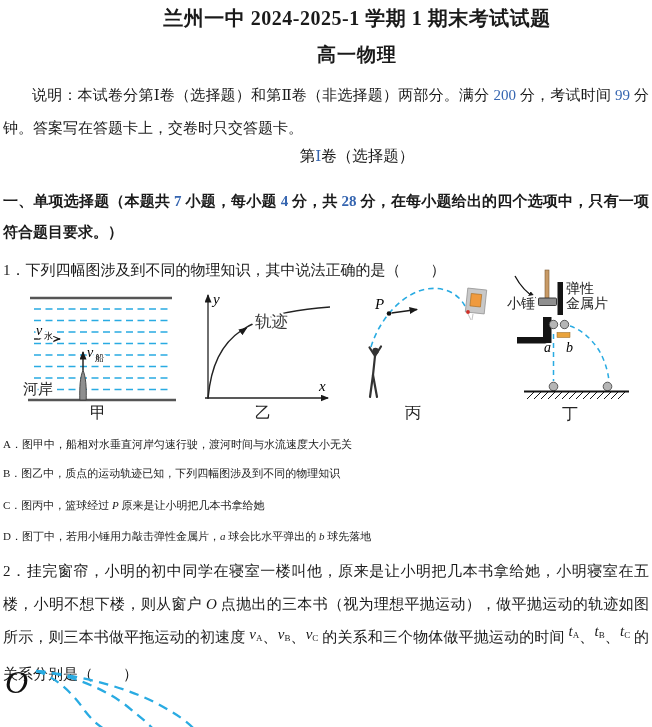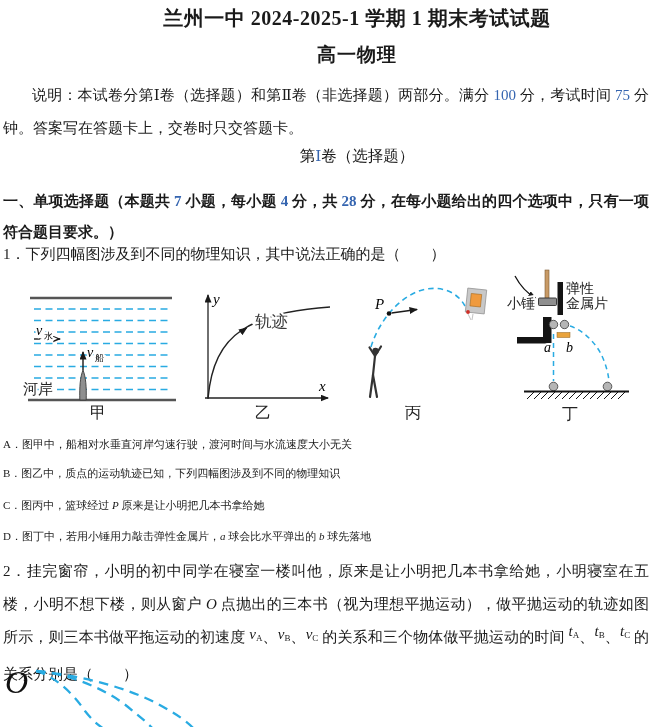--- a/index.html
+++ b/index.html
@@ -8,21 +8,21 @@
     font-family:"Liberation Serif","DejaVu Serif",serif;color:#1a1a1a;
   }
   .abs{position:absolute;}
   .center{text-align:center;width:652px;left:0;margin-left:31px;}
   .doc-title{top:5px;font-size:20px;font-weight:bold;letter-spacing:0.5px;}
   .doc-subtitle{top:42px;font-size:19px;font-weight:bold;letter-spacing:1px;}
   .para{left:3px;width:646px;font-size:15px;line-height:32.5px;text-align:justify;}
   .intro{top:79px;text-indent:29px;}
   .part-heading{top:146px;font-size:15.5px;font-weight:normal;}
   .mcq-head{top:186px;font-weight:bold;line-height:31px;}
-  .q1-stem{top:238px;}
+  .q1-stem{top:254px;}
   .opt{left:3px;width:646px;font-size:11px;white-space:nowrap;}
   .opt-a{top:437px;}
   .opt-b{top:466px;}
   .opt-c{top:498px;}
   .opt-d{top:529px;}
   .q2-para{top:555px;line-height:33px;}
   .num-blue{color:#3565b0;}
   .it{font-style:italic;font-family:"Liberation Serif",serif;}
   .math{white-space:nowrap;display:inline-block;}
   .math i{font-style:italic;}
@@ -32,21 +32,21 @@
   svg text{font-family:"Liberation Serif","DejaVu Serif",serif;}
   .halo{paint-order:stroke;stroke:#ffffff;stroke-width:4px;}
 </style>
 </head>
 <body>
 
 <div class="abs center doc-title">兰州一中 2024-2025-1 学期 1 期末考试试题</div>
 <div class="abs center doc-subtitle">高一物理</div>
 
 <div class="abs para intro">
-  <span>说明：本试卷分第Ⅰ卷（选择题）和第Ⅱ卷（非选择题）两部分。满分 </span><span class="num-blue">100</span><span> 分，考试时间 </span><span class="num-blue">75</span><span> 分钟。答案写在答题卡上，交卷时只交答题卡。</span>
+  <span>说明：本试卷分第Ⅰ卷（选择题）和第Ⅱ卷（非选择题）两部分。满分 </span><span class="num-blue">200</span><span> 分，考试时间 </span><span class="num-blue">99</span><span> 分钟。答案写在答题卡上，交卷时只交答题卡。</span>
 </div>
 
 <div class="abs center part-heading">
   <span>第</span><span class="num-blue">Ⅰ</span><span>卷（选择题）</span>
 </div>
 
 <div class="abs para mcq-head">
   <span>一、单项选择题（本题共 </span><span class="num-blue">7</span><span> 小题，每小题 </span><span class="num-blue">4</span><span> 分，共 </span><span class="num-blue">28</span><span> 分，在每小题给出的四个选项中，只有一项符合题目要求。）</span>
 </div>
 

